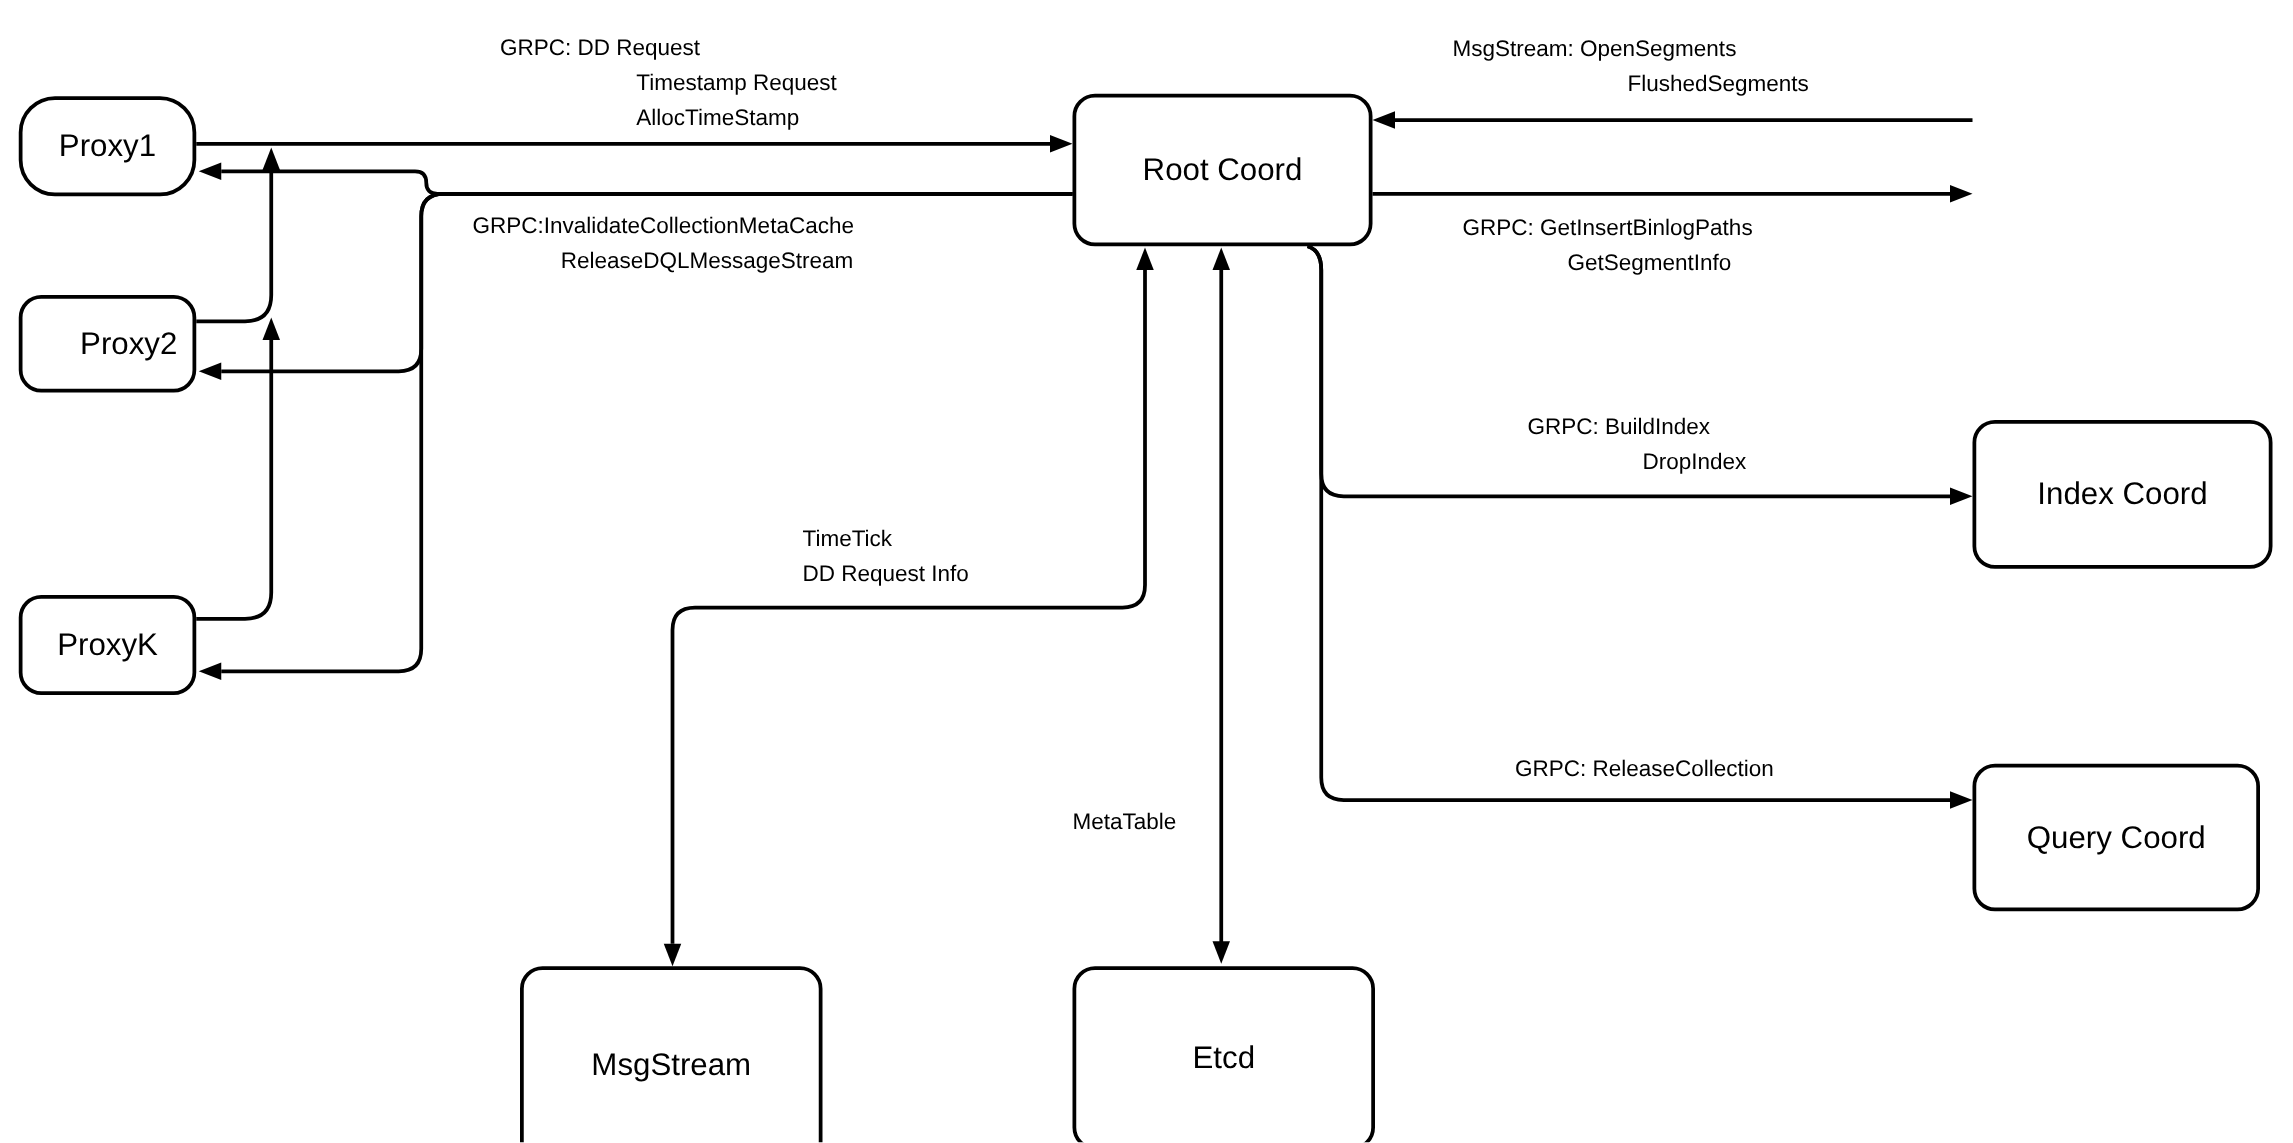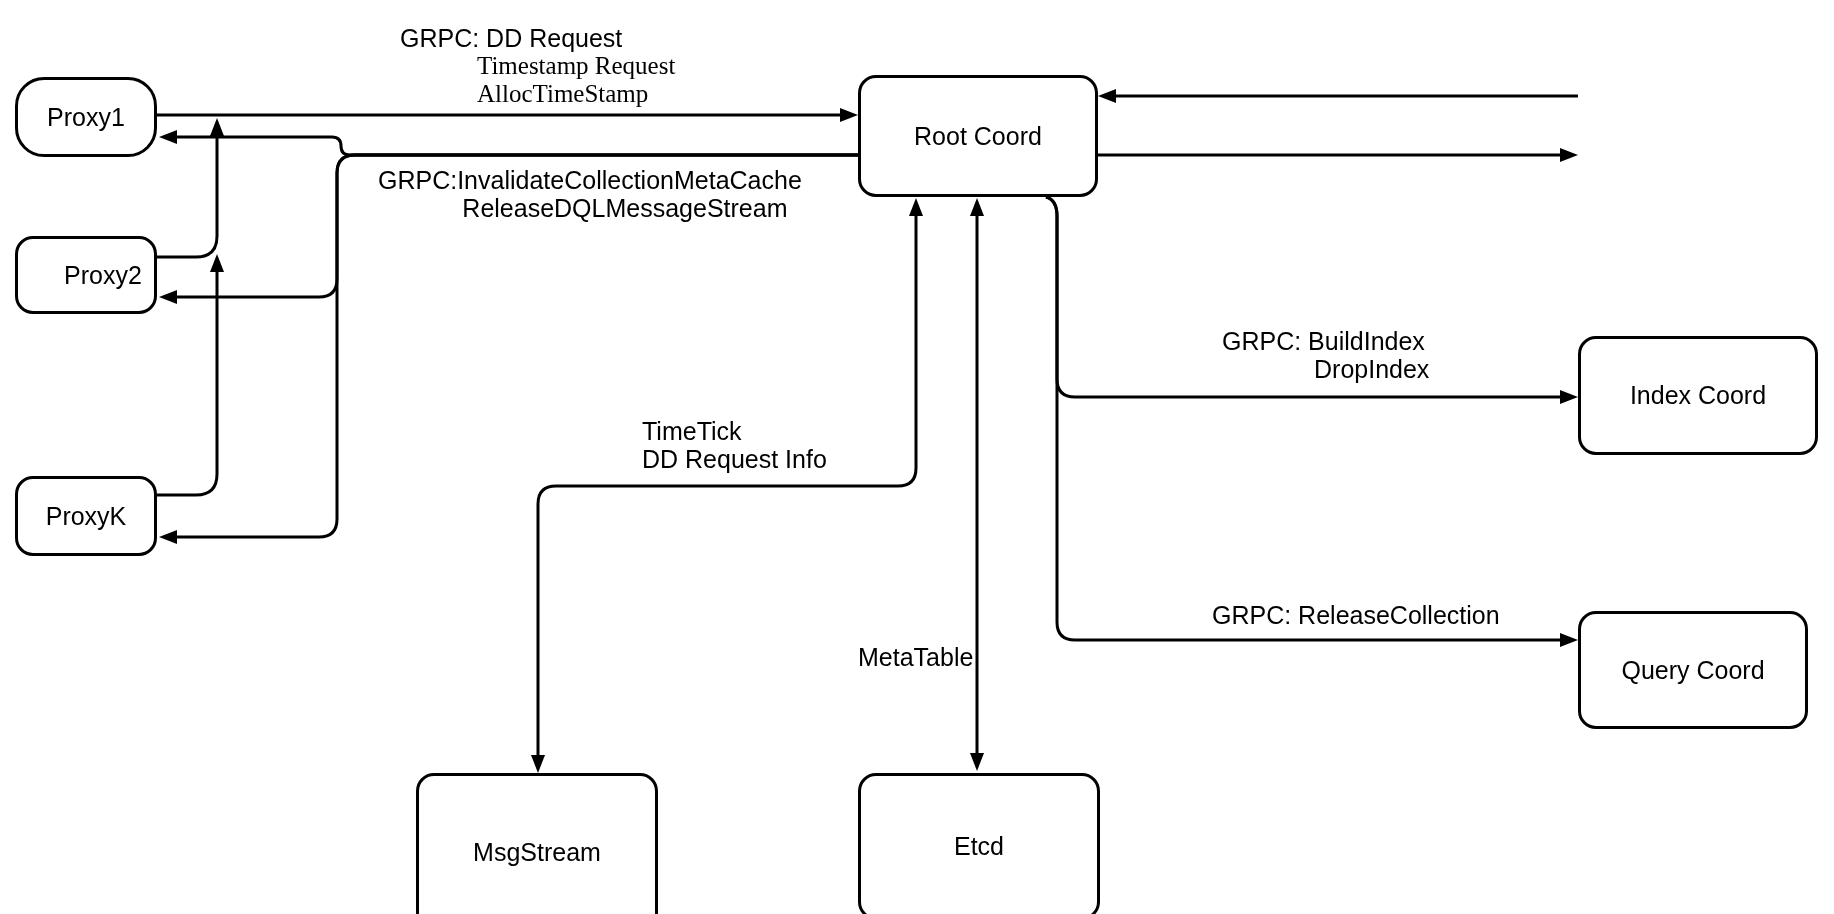--- a/index.html
+++ b/index.html
@@ -17,27 +17,27 @@
     box-sizing:border-box;
     border:3px solid #000000;
     border-radius:18px;
     background:#ffffff;
     display:flex;align-items:center;justify-content:center;
     font-size:25px;
     white-space:nowrap;
   }
   .elabel{
     position:absolute;
-    font-size:25px;
+    font-size:18px;
     line-height:28px;
     white-space:nowrap;
   }
   .elabel .ln{display:block;}
   
-  #lbl-proxy-to-root .ind{margin-left:77px;font-family:Liberation Serif, serif;}
+  #lbl-proxy-to-root .ind{margin-left:109px;}
   #lbl-root-to-proxy .ind{margin-left:70px;}
   #lbl-data-to-root .ind{margin-left:140px;}
   #lbl-root-to-data .ind{margin-left:84px;}
   #lbl-root-to-index .ind{margin-left:92px;}
   
   #node-proxy1   {left:15px;  top:77px;  width:142px; height:80px;border-radius:29px;}
   #node-proxy2   {left:15px;  top:236px; width:142px; height:78px;padding-left:34px;}
   #node-proxyk   {left:15px;  top:476px; width:142px; height:80px;}
   #node-root     {left:858px; top:75px;  width:240px; height:122px;align-items:center;}
   #node-data     {left:1578px;top:75px;  width:240px; height:122px;}
@@ -122,21 +122,29 @@
     <span class="ln">GRPC: DD Request</span>
     <span class="ln ind">Timestamp Request</span>
     <span class="ln ind">AllocTimeStamp</span>
   </div>
 
   <div class="elabel" id="lbl-root-to-proxy">
     <span class="ln">GRPC:InvalidateCollectionMetaCache</span>
     <span class="ln ind">ReleaseDQLMessageStream</span>
   </div>
 
+  <div class="elabel" id="lbl-data-to-root">
+    <span class="ln">MsgStream: OpenSegments</span>
+    <span class="ln ind">FlushedSegments</span>
+  </div>
 
+  <div class="elabel" id="lbl-root-to-data">
+    <span class="ln">GRPC: GetInsertBinlogPaths</span>
+    <span class="ln ind">GetSegmentInfo</span>
+  </div>
 
   <div class="elabel" id="lbl-root-to-index">
     <span class="ln">GRPC: BuildIndex</span>
     <span class="ln ind">DropIndex</span>
   </div>
 
   <div class="elabel" id="lbl-root-to-query">
     <span class="ln">GRPC: ReleaseCollection</span>
   </div>
 

